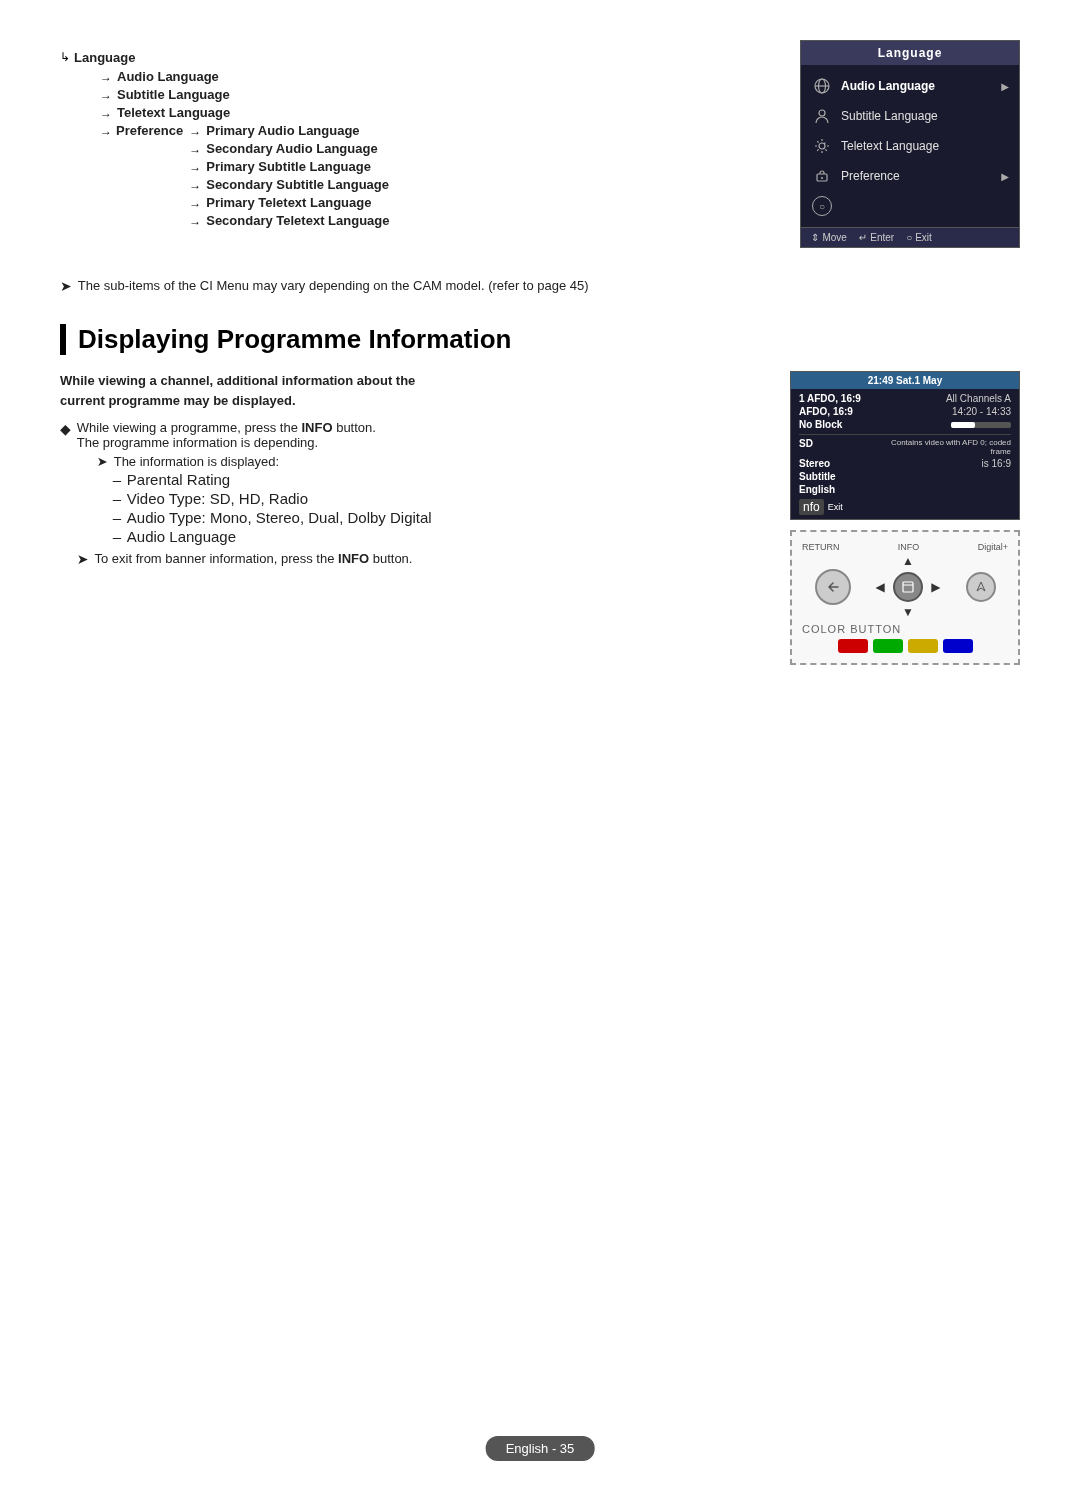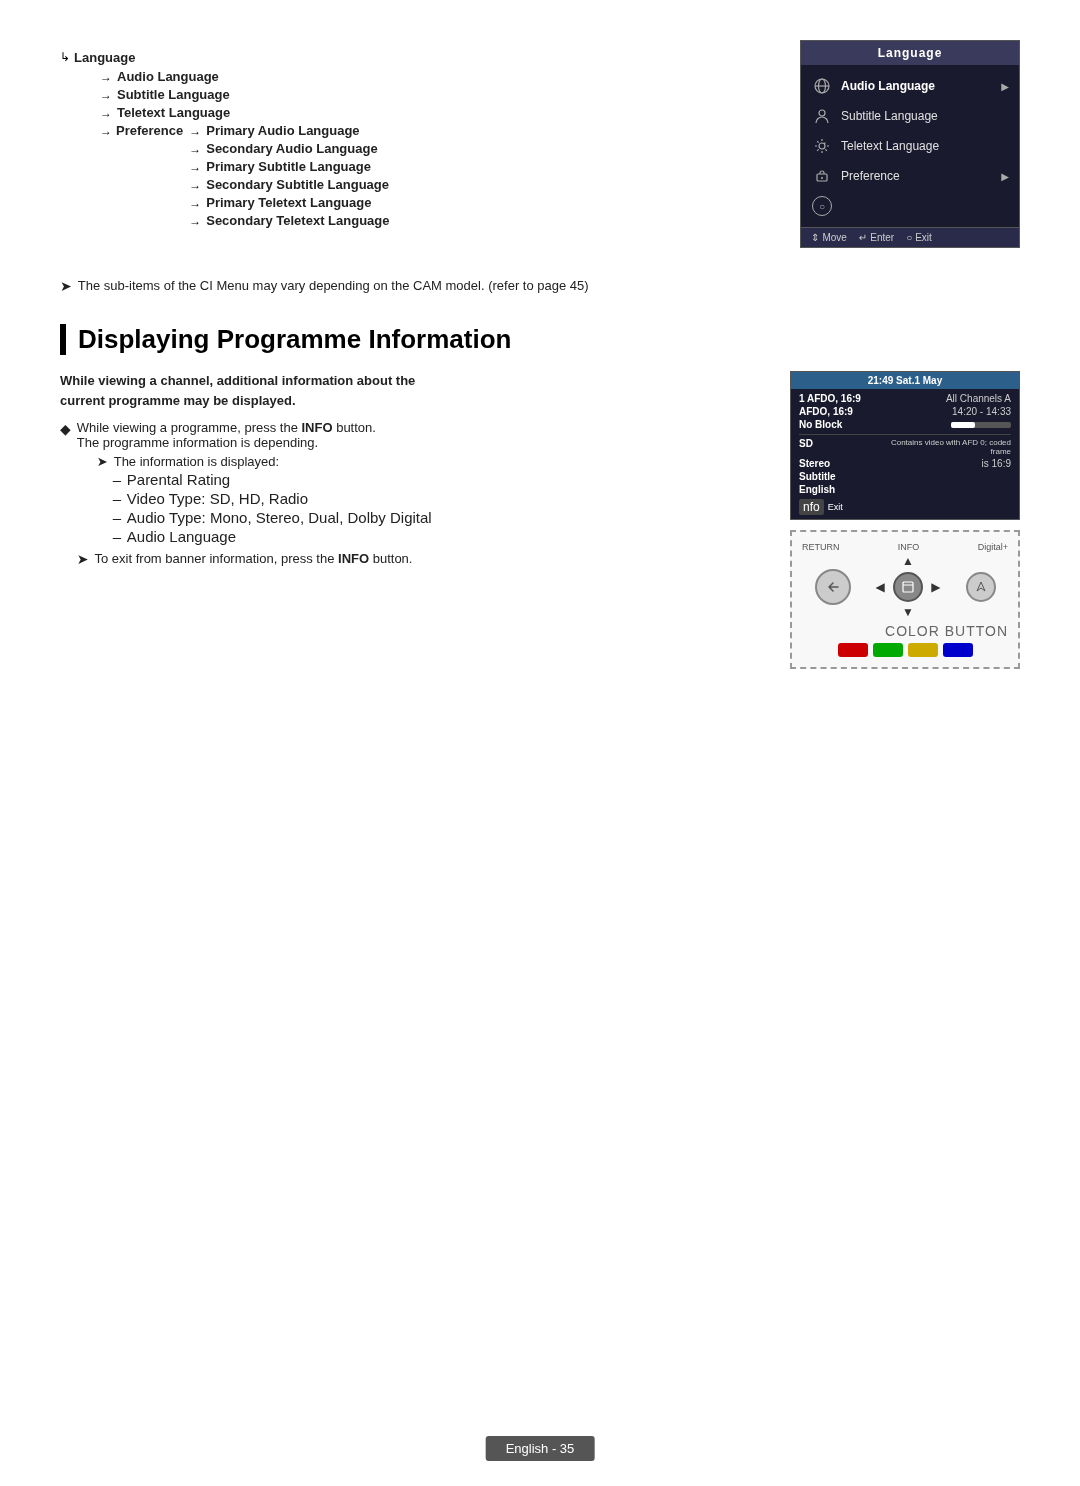--- a/index.html
+++ b/index.html
@@ -429,41 +429,41 @@
     }
 
     .remote-center-group {
       display: flex;
       align-items: center;
       justify-content: space-around;
       margin-bottom: 4px;
     }
 
     .color-section-label {
-      text-align: right;
-      font-size: 14px;
+      text-align: left;
+      font-size: 11px;
       color: #666;
       margin-top: 2px;
       letter-spacing: 1px;
     }
 
     
     .page-footer {
       position: absolute;
       bottom: 30px;
       left: 50%;
       transform: translateX(-50%);
     }
 
     .page-num-badge {
       background: #555;
       color: #fff;
       padding: 5px 20px;
       font-size: 13px;
-      border-radius: 3px;
+      border-radius: 12px;
     }
 
     
     .progress-bar-container {
       background: #555;
       height: 6px;
       width: 60px;
       border-radius: 2px;
       margin: 3px 0;
     }

